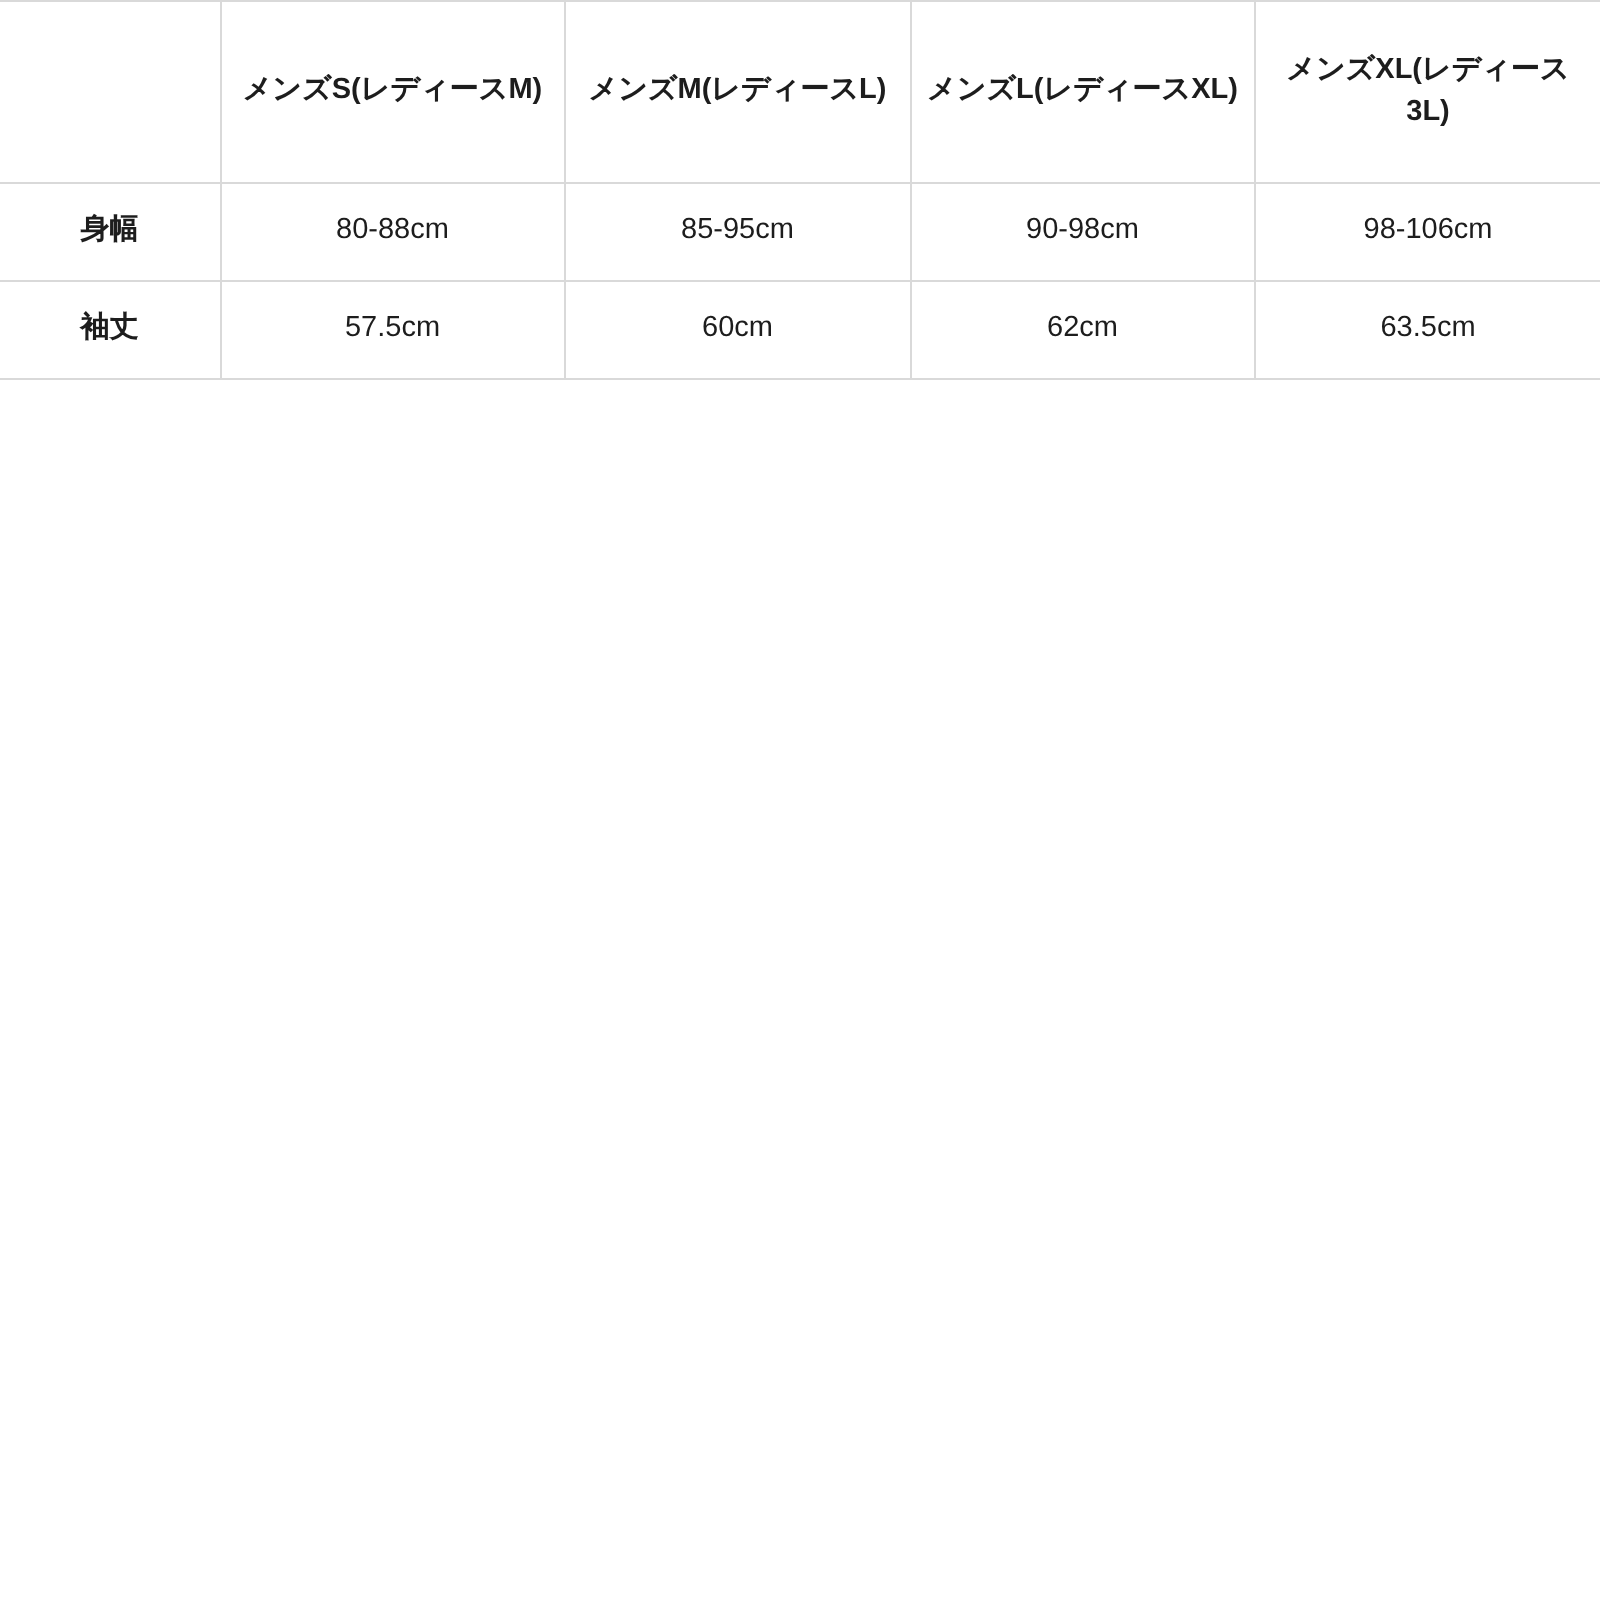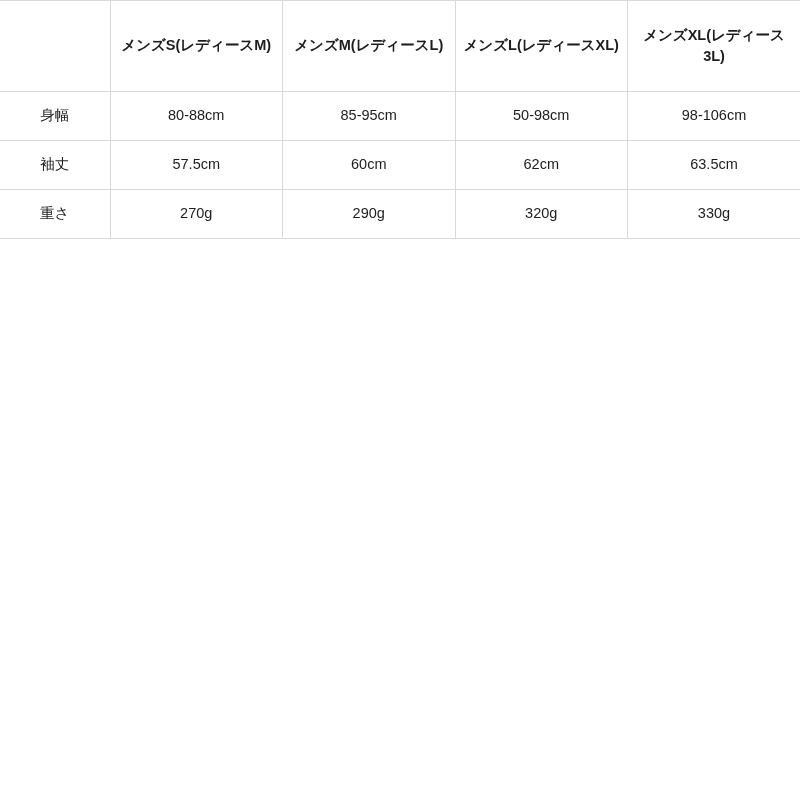--- a/index.html
+++ b/index.html
@@ -49,21 +49,21 @@
   table.size-table thead th {
     font-weight: bold;
     height: 74px;
     padding-top: 8px;
     padding-bottom: 8px;
   }
   table.size-table thead th.corner {
     border-right: 1px solid #d9d9d9;
   }
   table.size-table tbody th.row-label {
-    font-weight: normal;
+    font-weight: bold;
     text-align: center;
     font-size: 14.5px;
   }
   table.size-table tbody tr { height: 49px; }
   table.size-table tbody tr.tall { height: 65px; }
 </style>
 </head>
 <body>
 
 <div class="sheet">
@@ -82,32 +82,25 @@
         <th>メンズM(レディースL)</th>
         <th>メンズL(レディースXL)</th>
         <th>メンズXL(レディース3L)</th>
       </tr>
     </thead>
     <tbody>
       <tr>
         <th class="row-label">身幅</th>
         <td>80-88cm</td>
         <td>85-95cm</td>
-        <td>50-98cm</td>
+        <td>90-98cm</td>
         <td>98-106cm</td>
       </tr>
       <tr>
         <th class="row-label">袖丈</th>
         <td>57.5cm</td>
         <td>60cm</td>
         <td>62cm</td>
         <td>63.5cm</td>
       </tr>
-      <tr>
-        <th class="row-label">重さ</th>
-        <td>270g</td>
-        <td>290g</td>
-        <td>320g</td>
-        <td>330g</td>
-      </tr>
     </tbody>
   </table>
 </div>
 
 </body></html>

